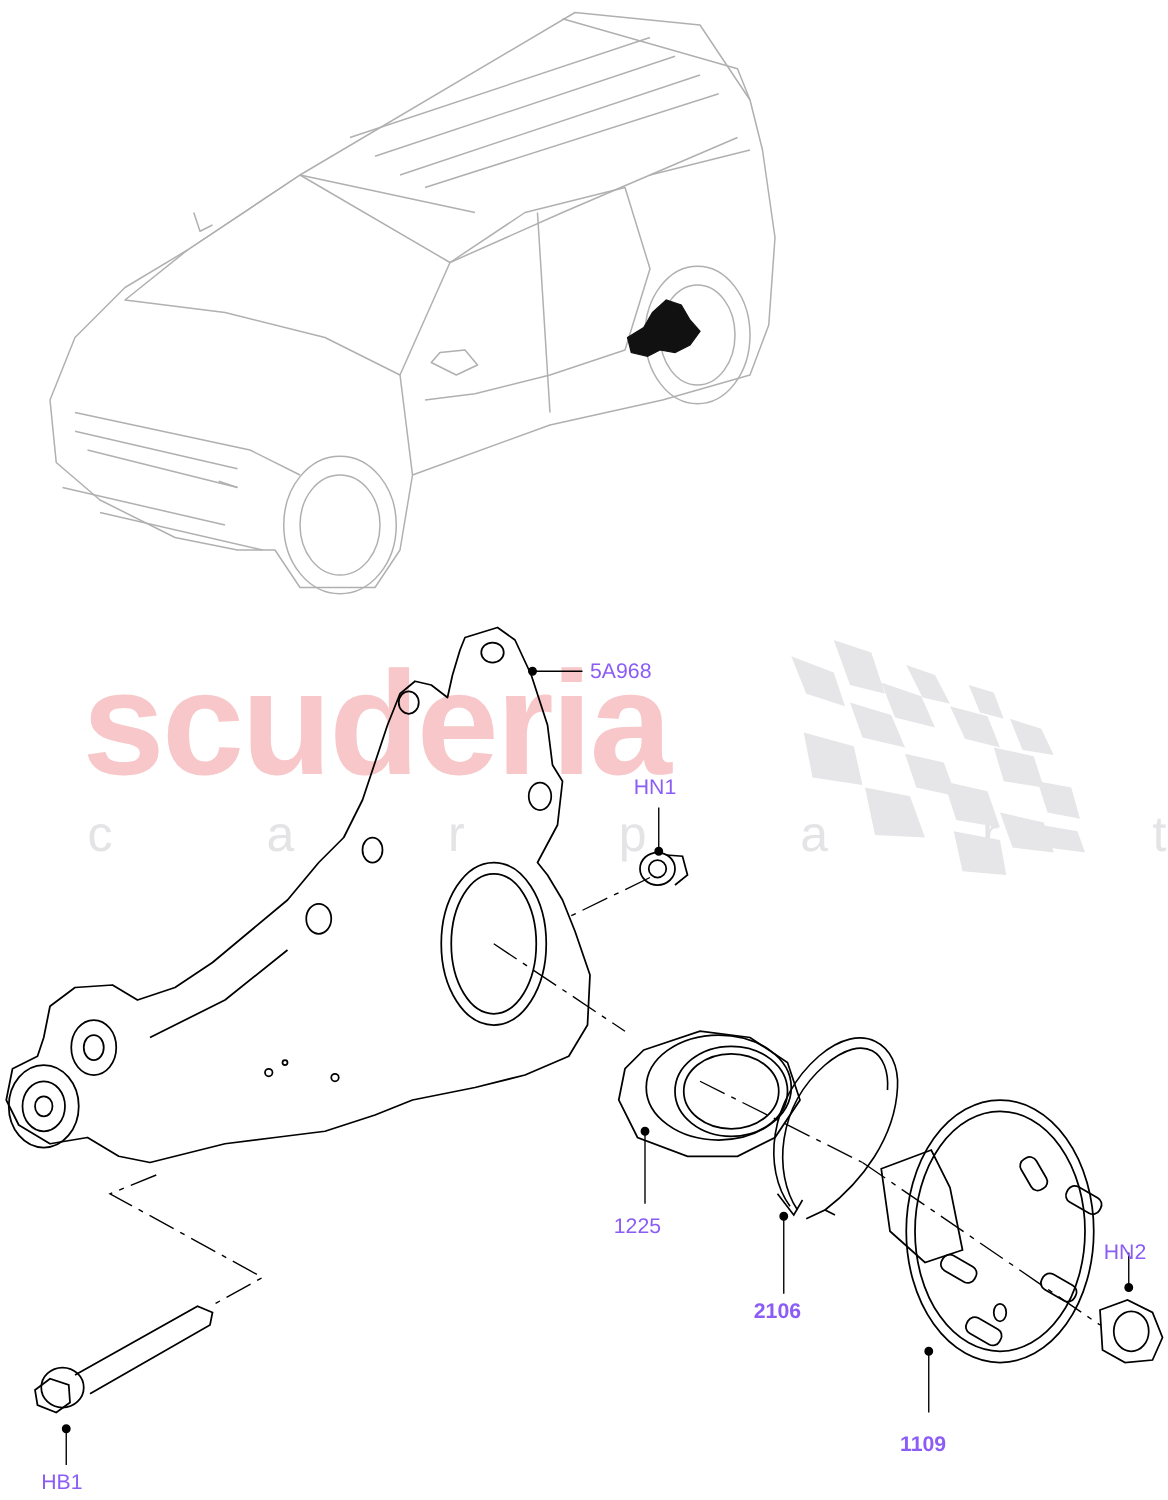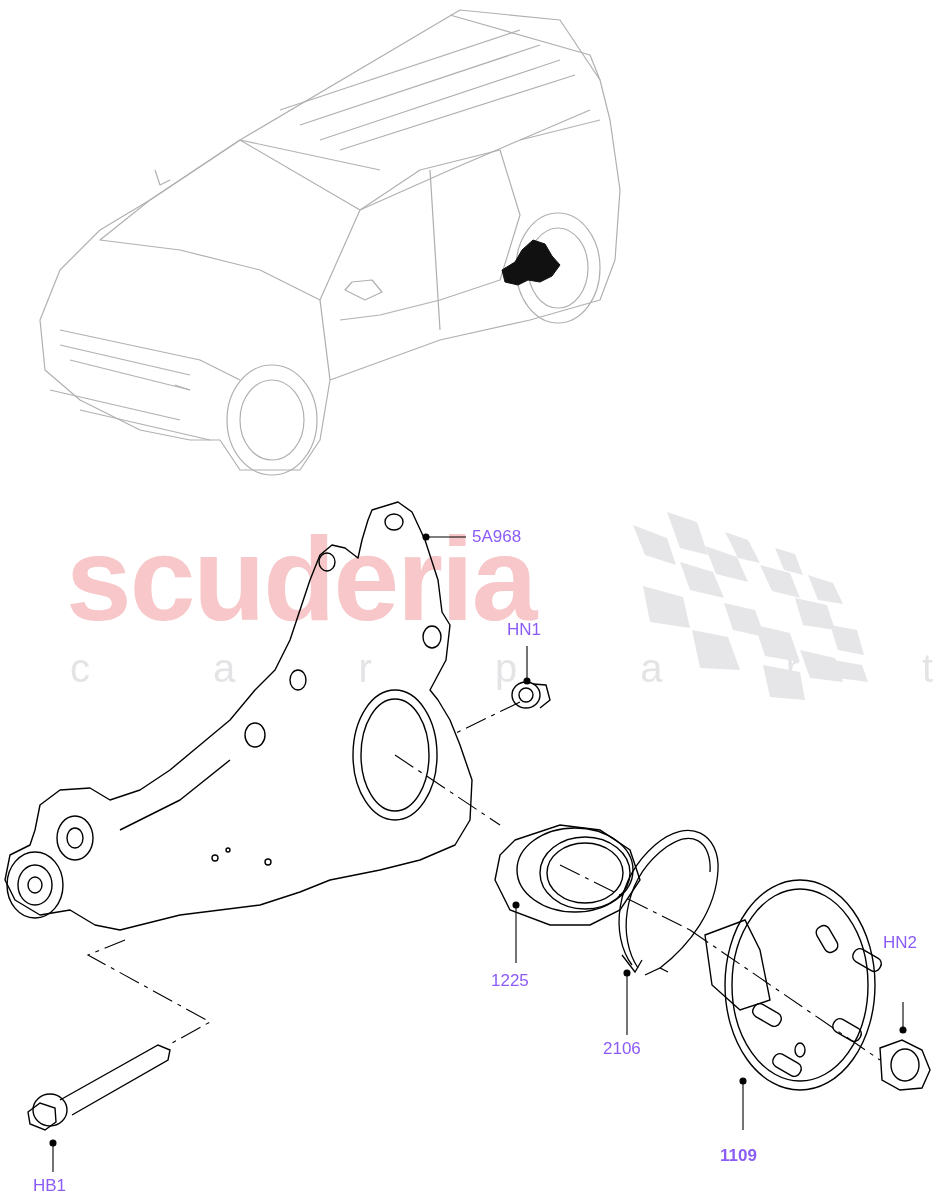--- a/index.html
+++ b/index.html
@@ -159,18 +159,18 @@
       <line x1="903" y1="1002" x2="903" y2="1030"></line>
         <circle cx="903" cy="1030" r="3"></circle>
       <line x1="53" y1="1143" x2="53" y2="1172"></line>
         <circle cx="53" cy="1143" r="3"></circle>
     </g>
   </svg>
 
   <div class="callout" style="left:472px; top:528px;">5A968</div>
   <div class="callout" style="left:507px; top:621px;text-align:right;">HN1</div>
   <div class="callout" style="left:491px; top:972px;">1225</div>
-  <div class="callout" style="left:603px; top:1040px;">2106</div>
+  <div class="callout" style="left:603px; top:1040px;font-weight:bold;">2106</div>
   <div class="callout" style="left:720px; top:1147px;font-weight:bold;">1109</div>
-  <div class="callout" style="left:883px; top:934px;">HN2</div>
+  <div class="callout" style="left:883px; top:993px;">HN2</div>
   <div class="callout" style="left:33px; top:1177px;text-align:right;">HB1</div>
 
 </div>
 
 </body></html>

